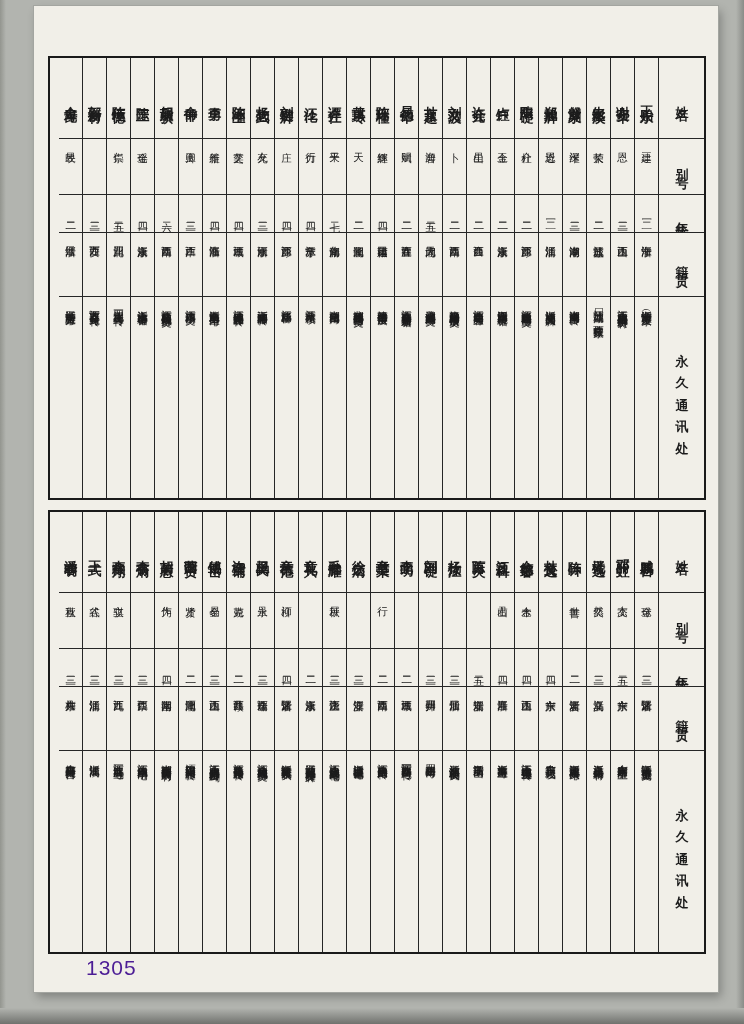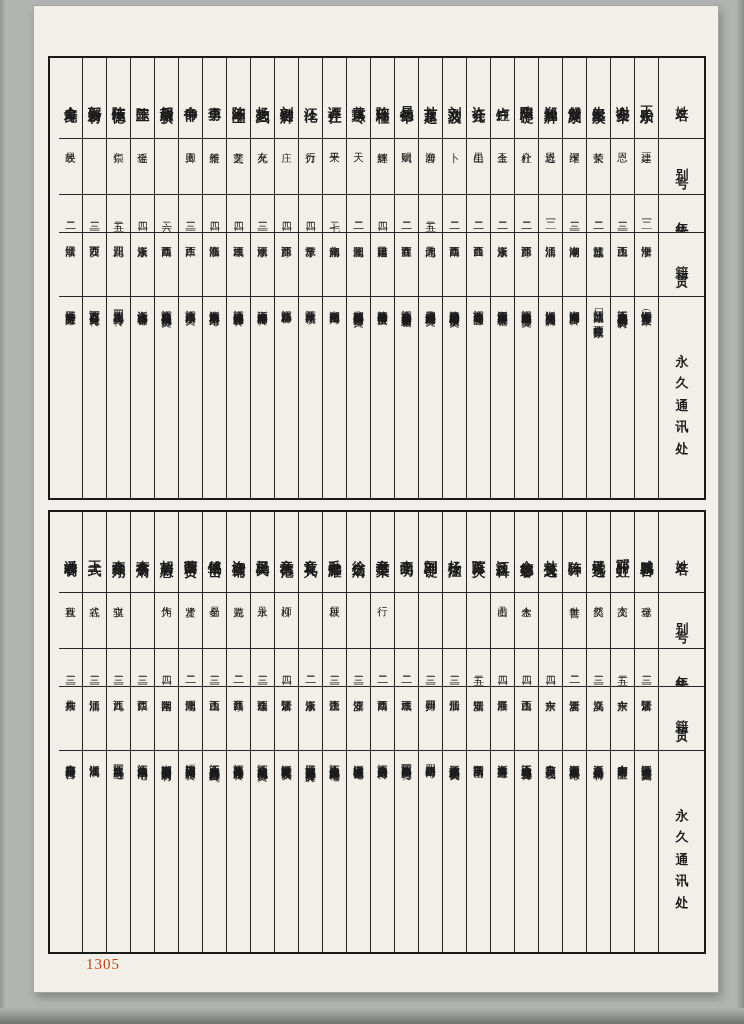--- a/index.html
+++ b/index.html
@@ -54,21 +54,21 @@
     font-size:10.5px;line-height:1.05;}
   .addr-cell{display:flex;justify-content:center;padding-top:5px;
     font-size:10.5px;line-height:11px;letter-spacing:.5px;}
   .hcell{display:flex;align-items:center;justify-content:center;
     font-weight:bold;font-size:13px;}
   .ls8 .vtext{letter-spacing:9px;}
   .ls2 .vtext{letter-spacing:2px;}
   .ls20 .vtext{letter-spacing:22px;}
   .page-number{
     position:absolute;left:52px;top:950px;
-    font-family:Liberation Serif, serif;font-size:15px;letter-spacing:1px;color:#c2410c;
+    font-family:Liberation Sans, sans-serif;font-size:21px;letter-spacing:1px;color:#4c1d95;
   }
 </style>
 </head>
 <body>
 
 <div class="sheet">
 
   <div class="tbl tbl-top">
     <div class="col hcol">
       <div class="cell r-name hcell ls2">

